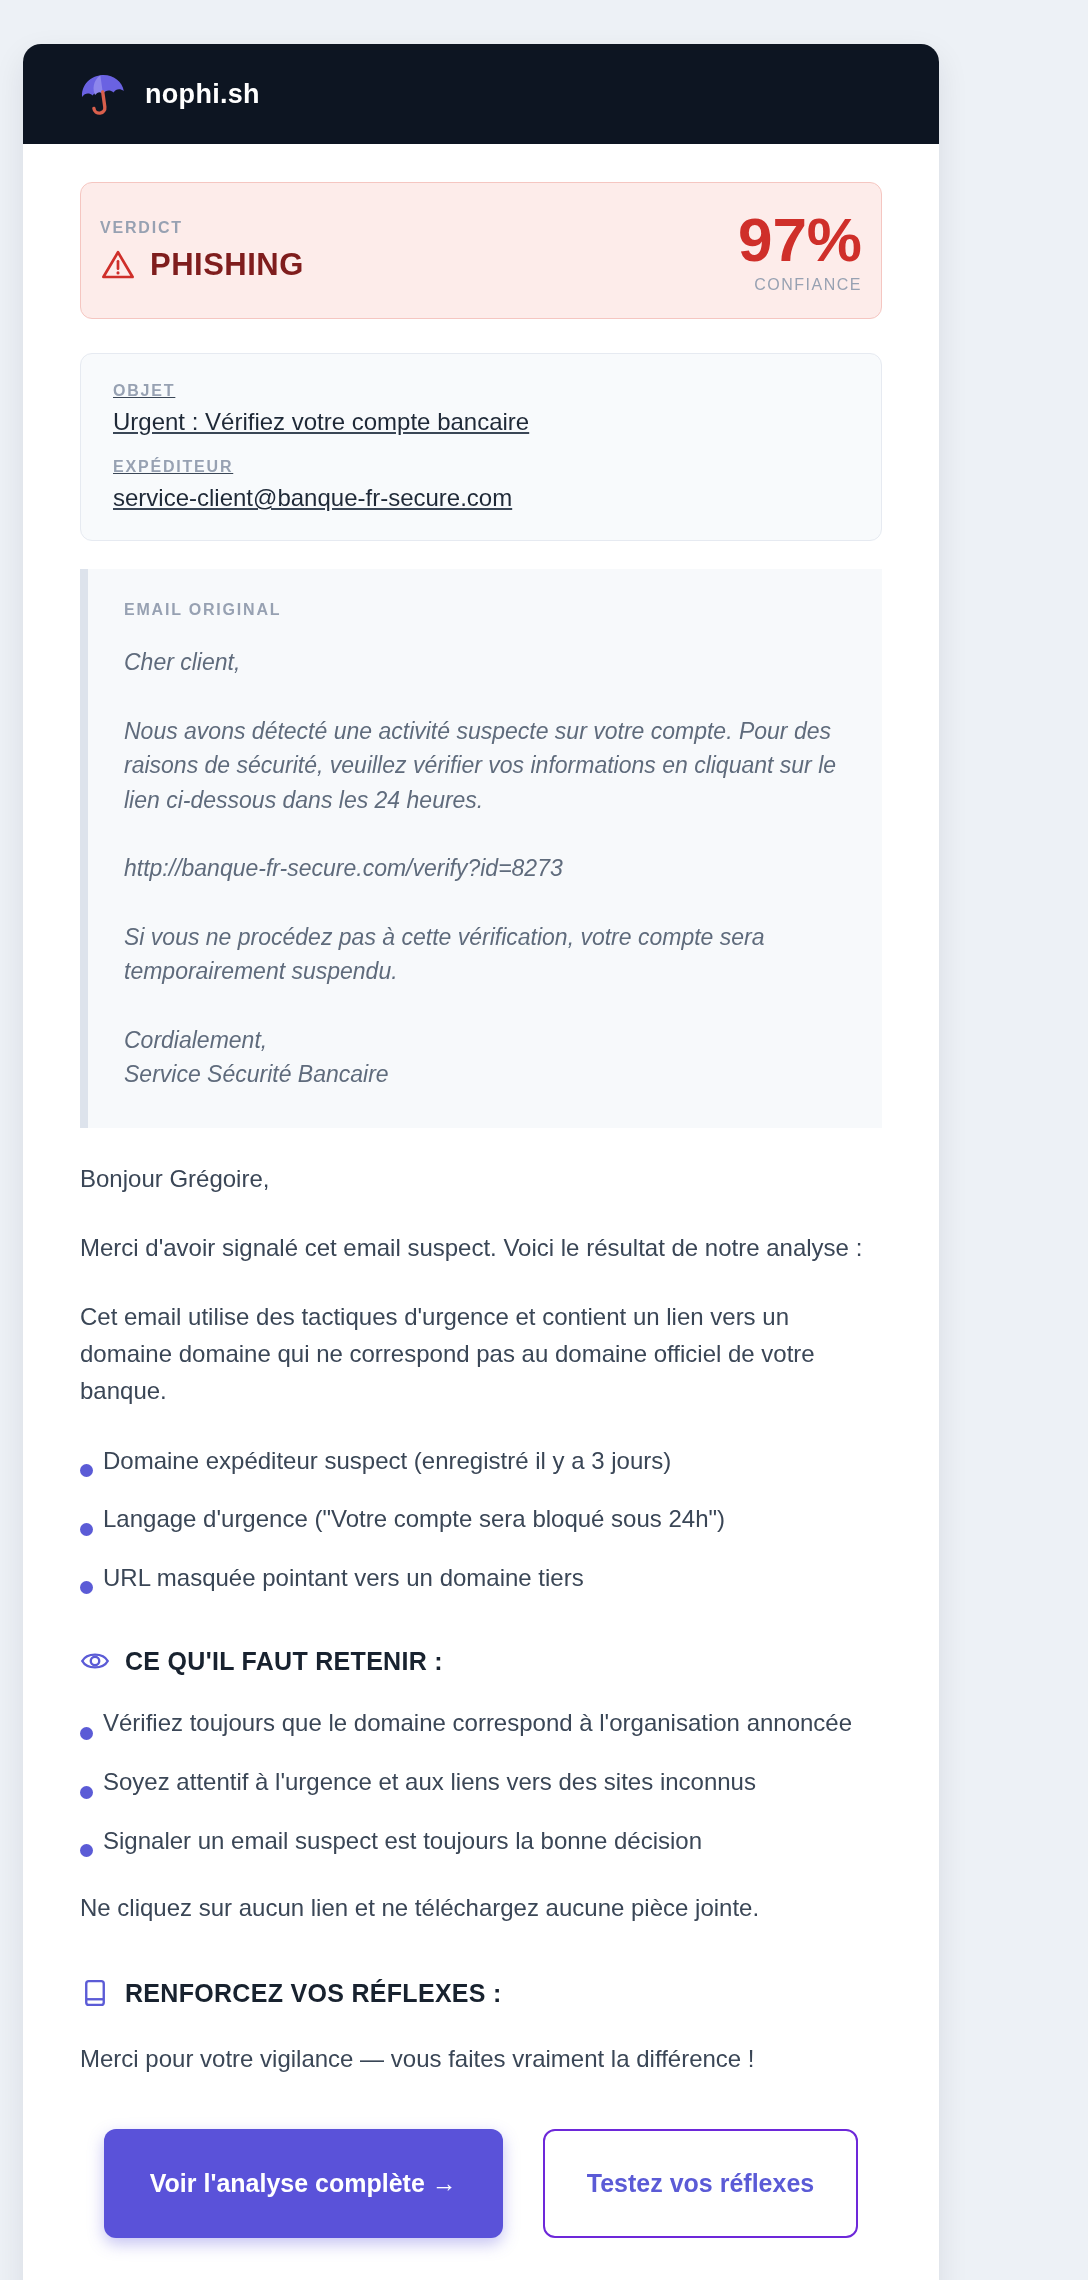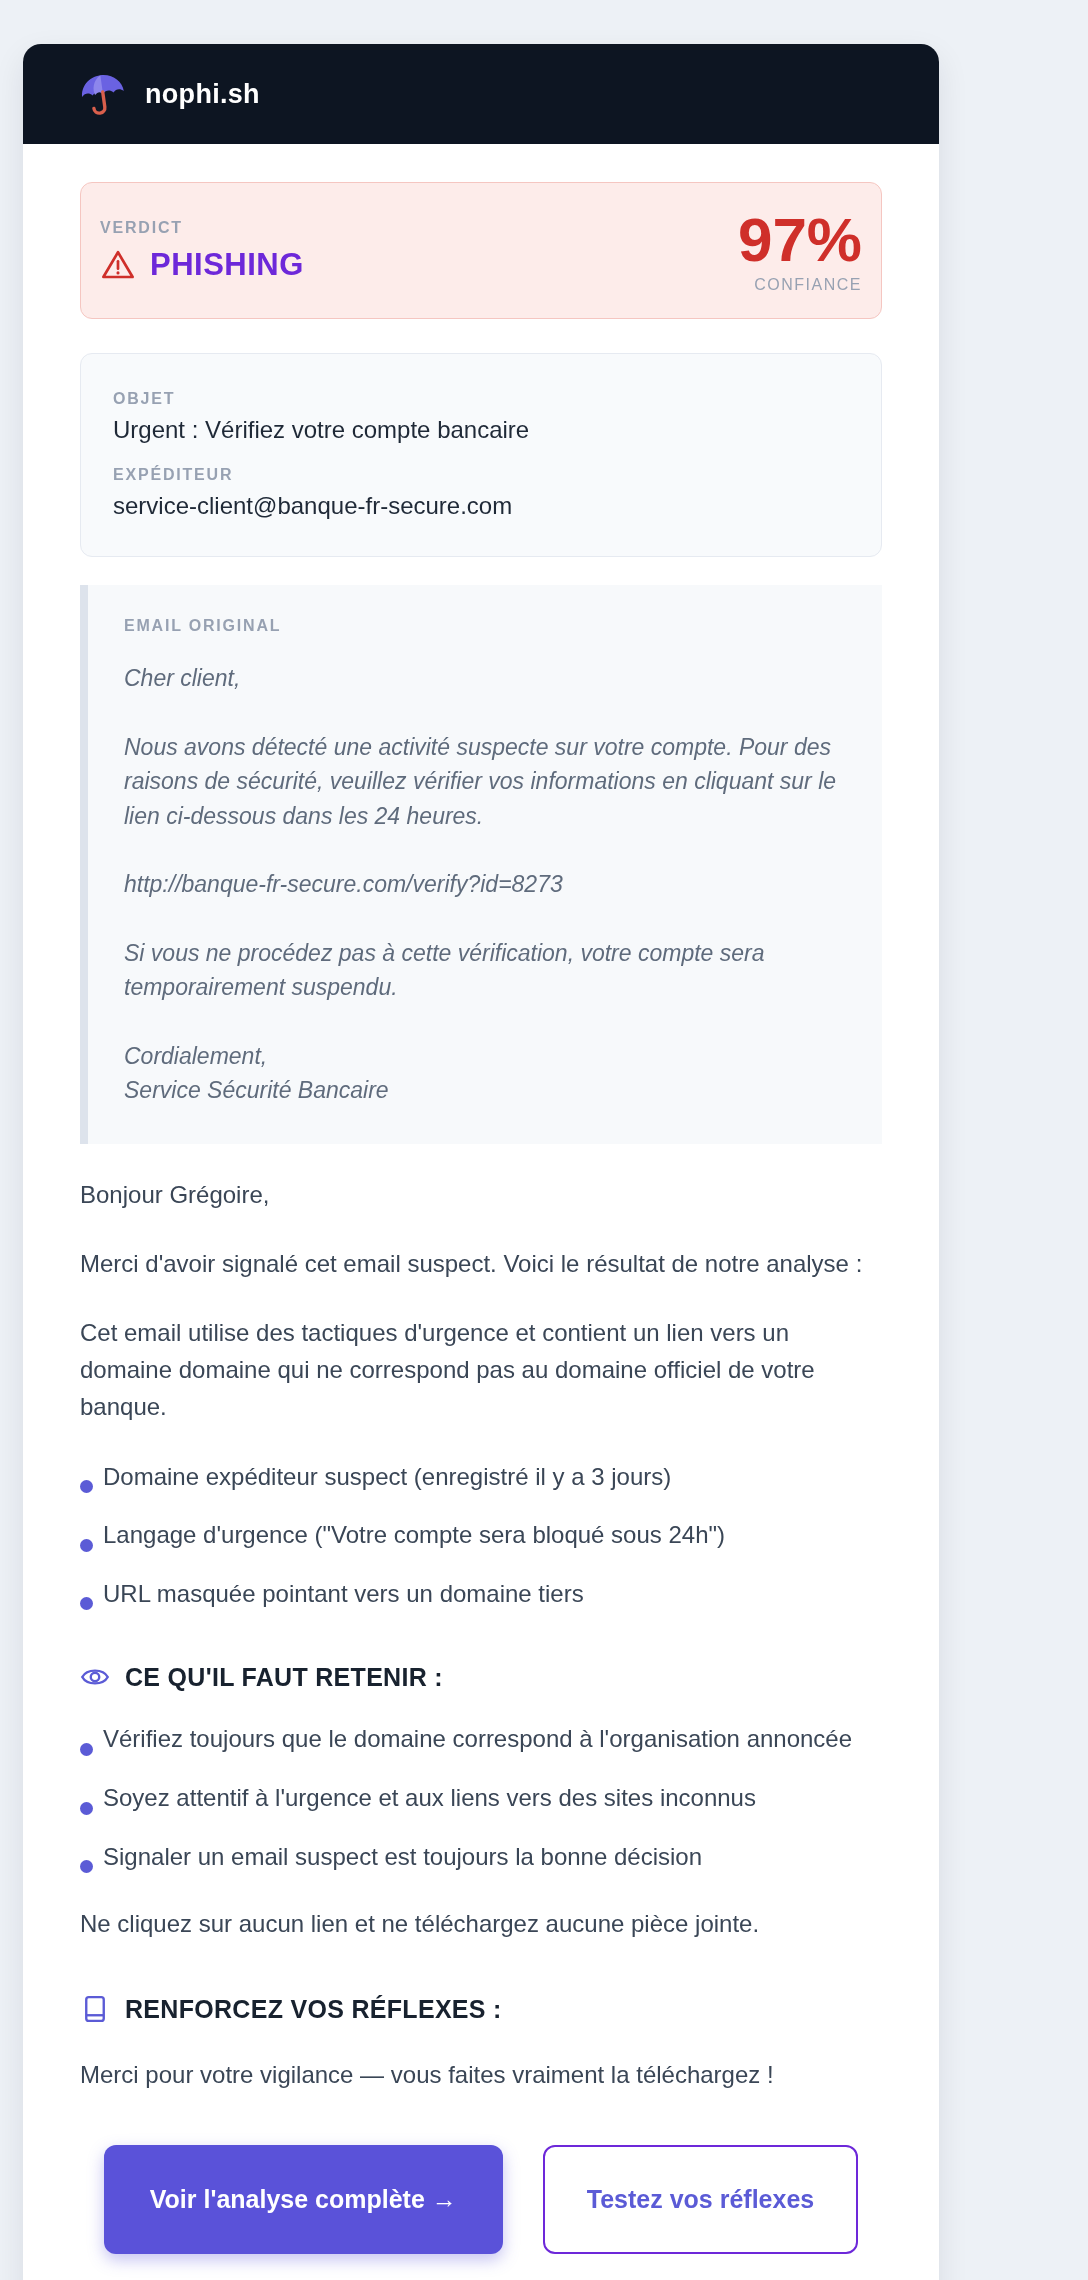--- a/index.html
+++ b/index.html
@@ -28,28 +28,29 @@
     text-transform:uppercase;
   }
   
   .verdict {
     background:#fdecea; border:1px solid #f5c6c1; border-radius:12px;
     padding:24px 19px; display:flex; justify-content:space-between; align-items:center;
   }
   .verdict-left .label { margin-bottom:10px; }
   .verdict-main { display:flex; align-items:center; gap:14px; }
   .verdict-main .warn { width:36px; height:36px; }
-  .verdict-value { font-size:31px; font-weight:800; color:#6d28d9; letter-spacing:.5px; }
+  .verdict-value { font-size:31px; font-weight:800; color:#7f1d1d; letter-spacing:.5px; }
   .conf { text-align:right; }
   .conf-value { font-size:62px; font-weight:800; color:#cf2f2a; line-height:1.05; }
   .conf-label { font-size:16px; color:#97a1b2; letter-spacing:1.5px; margin-top:4px; }
   
   .meta {
     margin-top:34px; background:#f8fafc; border:1px solid #e6eaf1; border-radius:12px;
-    padding:36px 32px;
+    padding:28px 32px;
+    text-decoration:underline;
   }
   .meta .label { margin-bottom:8px; }
   .meta-value { font-size:24px; color:#1f2937; }
   .meta-subject { margin-bottom:22px; }
   
   .quote {
     margin-top:28px; background:#f7f9fb; border-left:8px solid #dde3ec;
     padding:32px 36px 36px;
   }
   .quote .label { margin-bottom:26px; }
@@ -177,21 +178,21 @@
         </ul>
       <p class="para">Ne cliquez sur aucun lien et ne téléchargez aucune pièce jointe.</p>
 
       <div class="sect">
         <svg class="sicon" viewBox="0 0 24 24">
           <rect x="5" y="2.5" width="14" height="19" rx="2" fill="none" stroke="#5b5bd6" stroke-width="1.9"></rect>
           <line x1="5" y1="17" x2="19" y2="17" stroke="#5b5bd6" stroke-width="1.9"></line>
         </svg>
         <h2>RENFORCEZ VOS RÉFLEXES :</h2>
       </div>
-      <p class="para">Merci pour votre vigilance — vous faites vraiment la téléchargez !</p>
+      <p class="para">Merci pour votre vigilance — vous faites vraiment la différence !</p>
 
       <div class="actions">
         <button class="btn btn-primary">Voir l'analyse complète →</button>
         <button class="btn btn-secondary">Testez vos réflexes</button>
       </div>
 
       <hr class="rule">
 
       <div class="foot">
         

